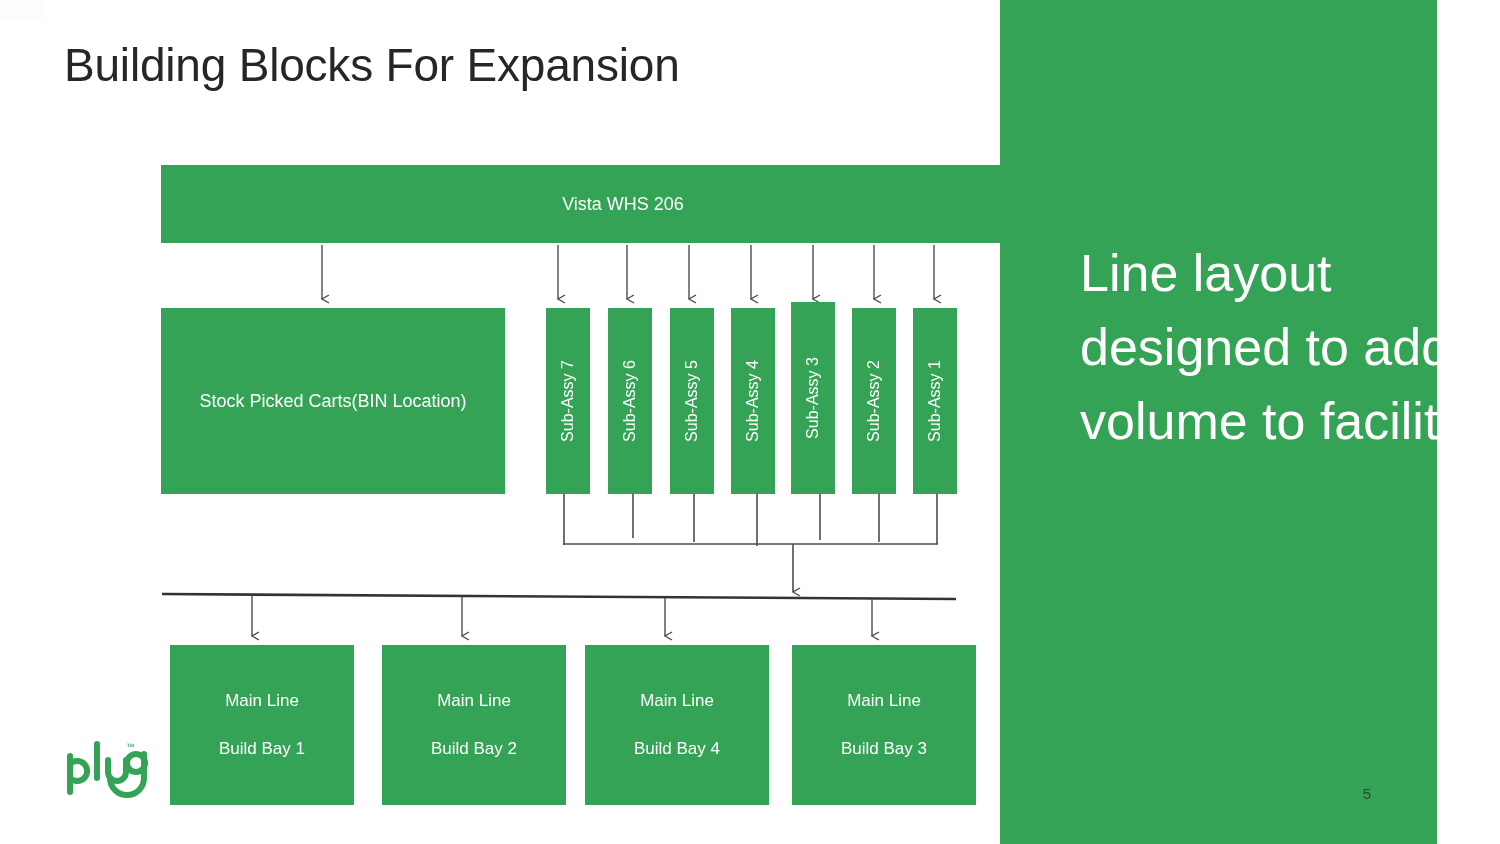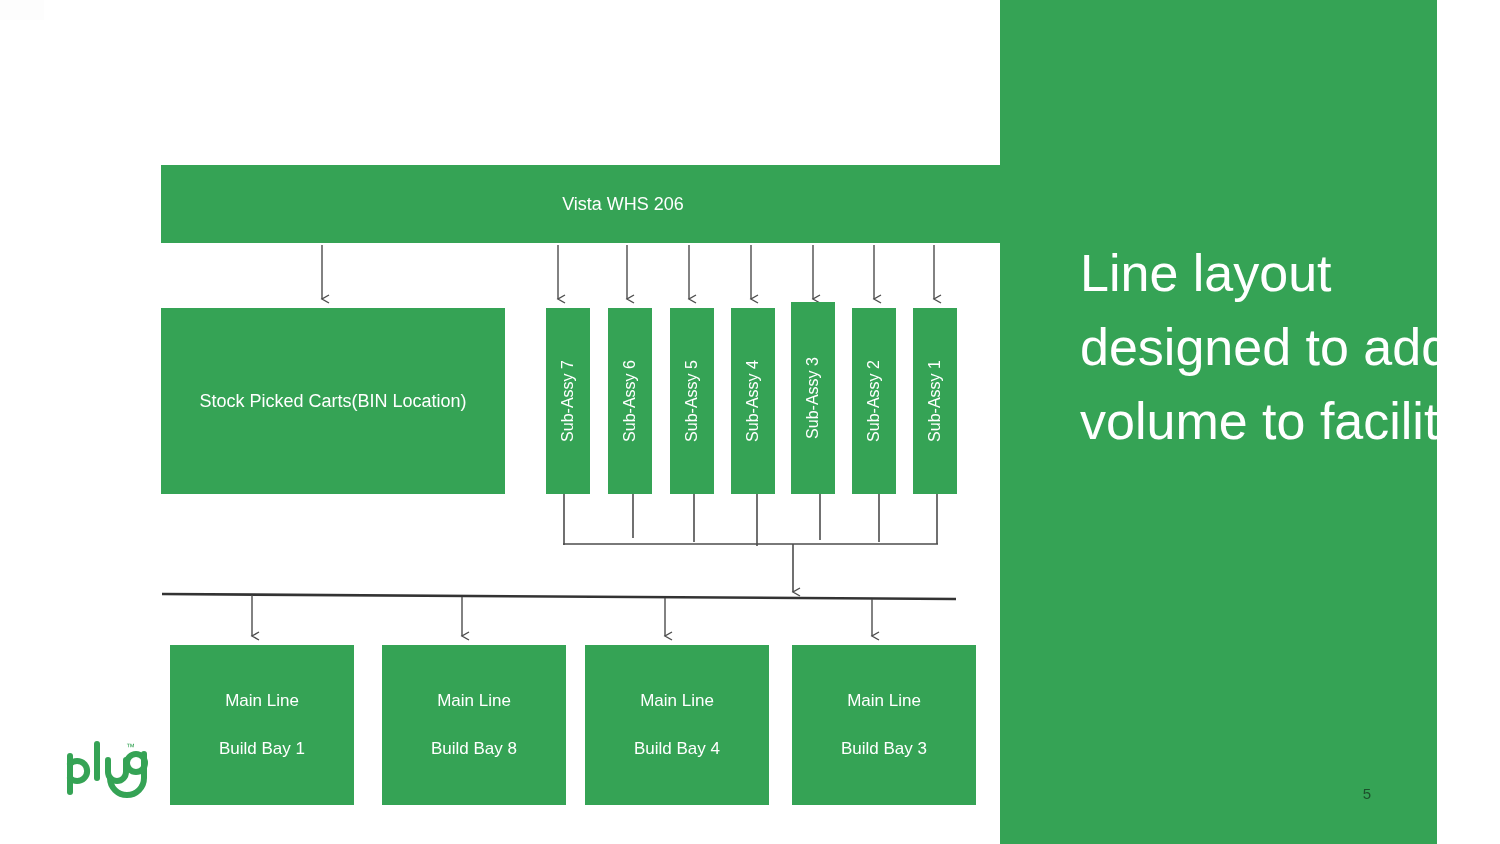--- a/index.html
+++ b/index.html
@@ -153,20 +153,21 @@
     background: #fdfdfd;
   }
 </style>
 </head>
 <body>
 
 <div class="slide">
 
   <div class="corner-artifact"></div>
 
+  <div class="slide-title">Building Blocks For Expansion</div>
 
   <div class="diagram">
 
     <svg class="svg-lines" viewBox="0 0 1000 844" width="1000" height="844">
       <defs>
         <marker id="arw" markerWidth="10" markerHeight="10" refX="5" refY="8" orient="auto" markerUnits="userSpaceOnUse">
           <path d="M1,1 L5,8 L9,1" fill="none" stroke="#4d4d4d" stroke-width="1.4"></path>
         </marker>
       </defs>
 
@@ -235,21 +236,21 @@
     <div class="gbox box-sub" style="left:913px;">
       <span class="vlabel">Sub-Assy 1</span>
     </div>
 
     <div class="gbox box-main" style="left:170px;">
       <span class="l1">Main Line</span>
       <span>Build Bay 1</span>
     </div>
     <div class="gbox box-main" style="left:382px;">
       <span class="l1">Main Line</span>
-      <span>Build Bay 8</span>
+      <span>Build Bay 2</span>
     </div>
     <div class="gbox box-main" style="left:585px;">
       <span class="l1">Main Line</span>
       <span>Build Bay 4</span>
     </div>
     <div class="gbox box-main" style="left:792px;">
       <span class="l1">Main Line</span>
       <span>Build Bay 3</span>
     </div>
 

